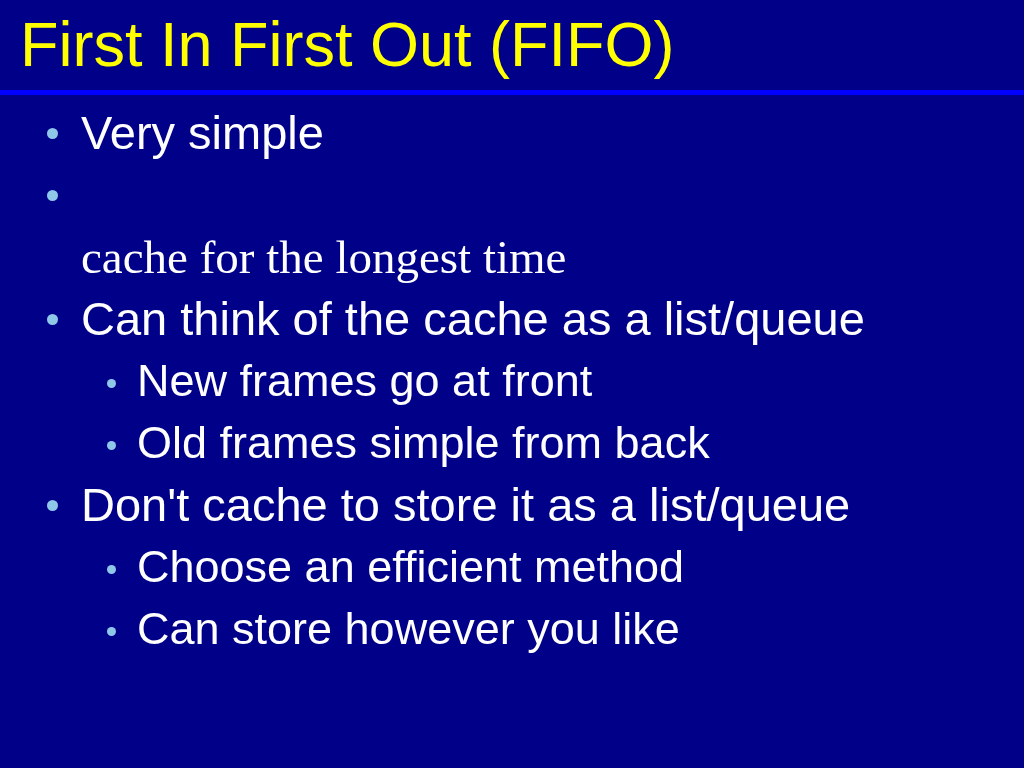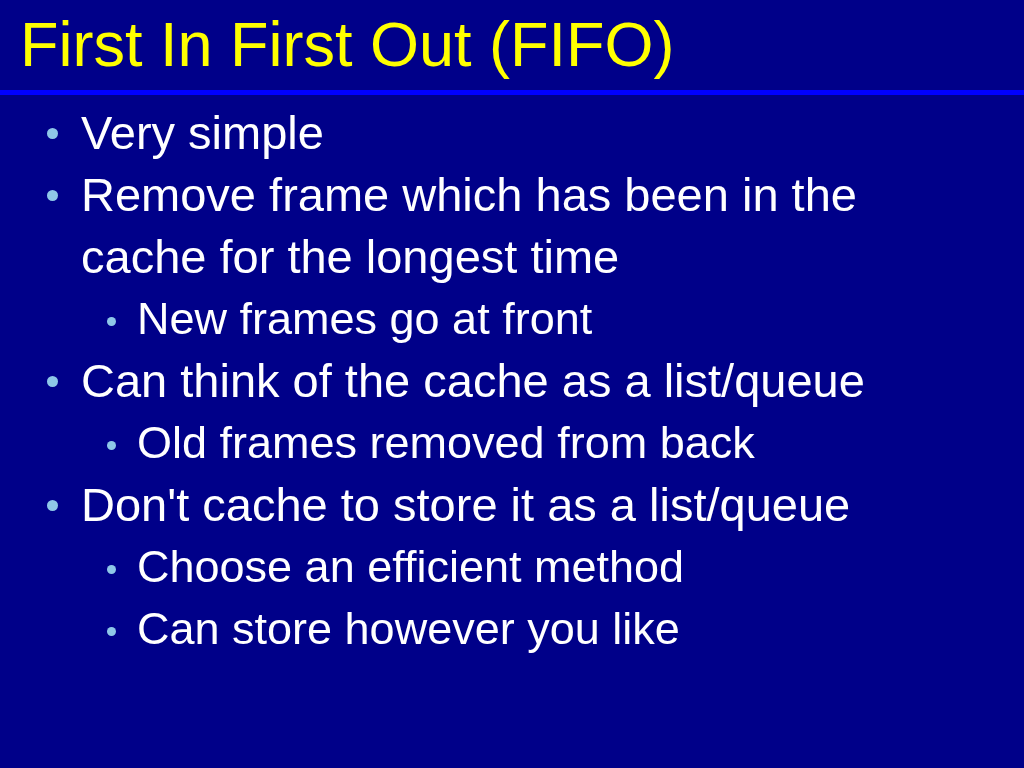--- a/index.html
+++ b/index.html
@@ -78,20 +78,21 @@
   }
   
   .lvl1cont > .b-text {
     position: absolute;
     left: 81px;
     top: 0;
     color: #ffffff;
     font-size: 47px;
     line-height: 62px;
     white-space: nowrap;
+    font-family: Liberation Serif, serif;
   }
   
   .lvl2 > .b-dot {
     left: 107px;
     top: 29px;
     width: 9px;
     height: 9px;
   }
   .lvl2 > .b-text {
     position: absolute;
@@ -116,40 +117,39 @@
 
   <div id="body">
 
     <div class="bullet-row lvl1">
       <span class="b-dot"></span>
       <span class="b-text">Very simple</span>
     </div>
 
     <div class="bullet-row lvl1">
       <span class="b-dot"></span>
-      <span class="b-text">Remove frame which has been in the</span>
     </div>
 
     <div class="bullet-row lvl1cont">
       <span class="b-text">cache for the longest time</span>
-    </div>
-
-    <div class="bullet-row lvl2">
-      <span class="b-dot"></span>
-      <span class="b-text">New frames go at front</span>
     </div>
 
     <div class="bullet-row lvl1">
       <span class="b-dot"></span>
       <span class="b-text">Can think of the cache as a list/queue</span>
     </div>
 
     <div class="bullet-row lvl2">
       <span class="b-dot"></span>
-      <span class="b-text">Old frames removed from back</span>
+      <span class="b-text">New frames go at front</span>
+    </div>
+
+    <div class="bullet-row lvl2">
+      <span class="b-dot"></span>
+      <span class="b-text">Old frames simple from back</span>
     </div>
 
     <div class="bullet-row lvl1">
       <span class="b-dot"></span>
       <span class="b-text">Don't cache to store it as a list/queue</span>
     </div>
 
     <div class="bullet-row lvl2">
       <span class="b-dot"></span>
       <span class="b-text">Choose an efficient method</span>

